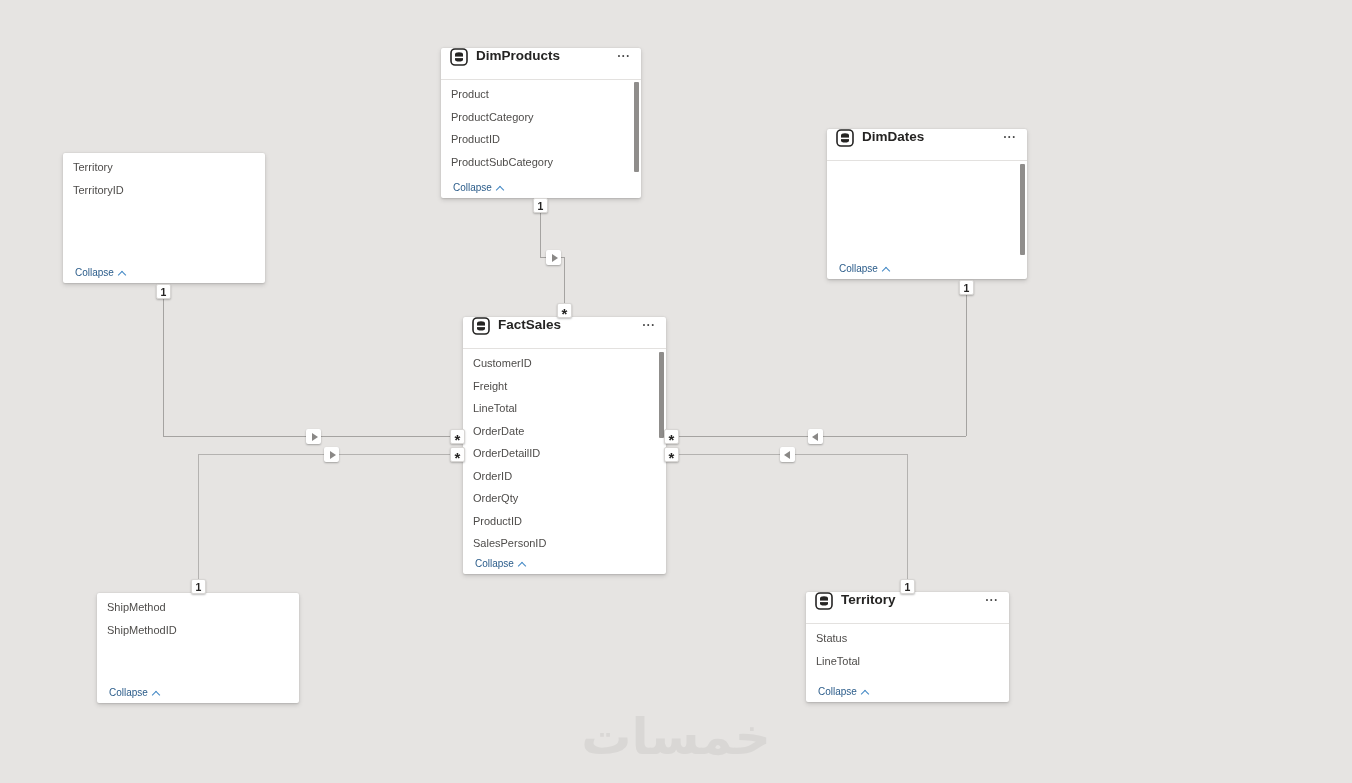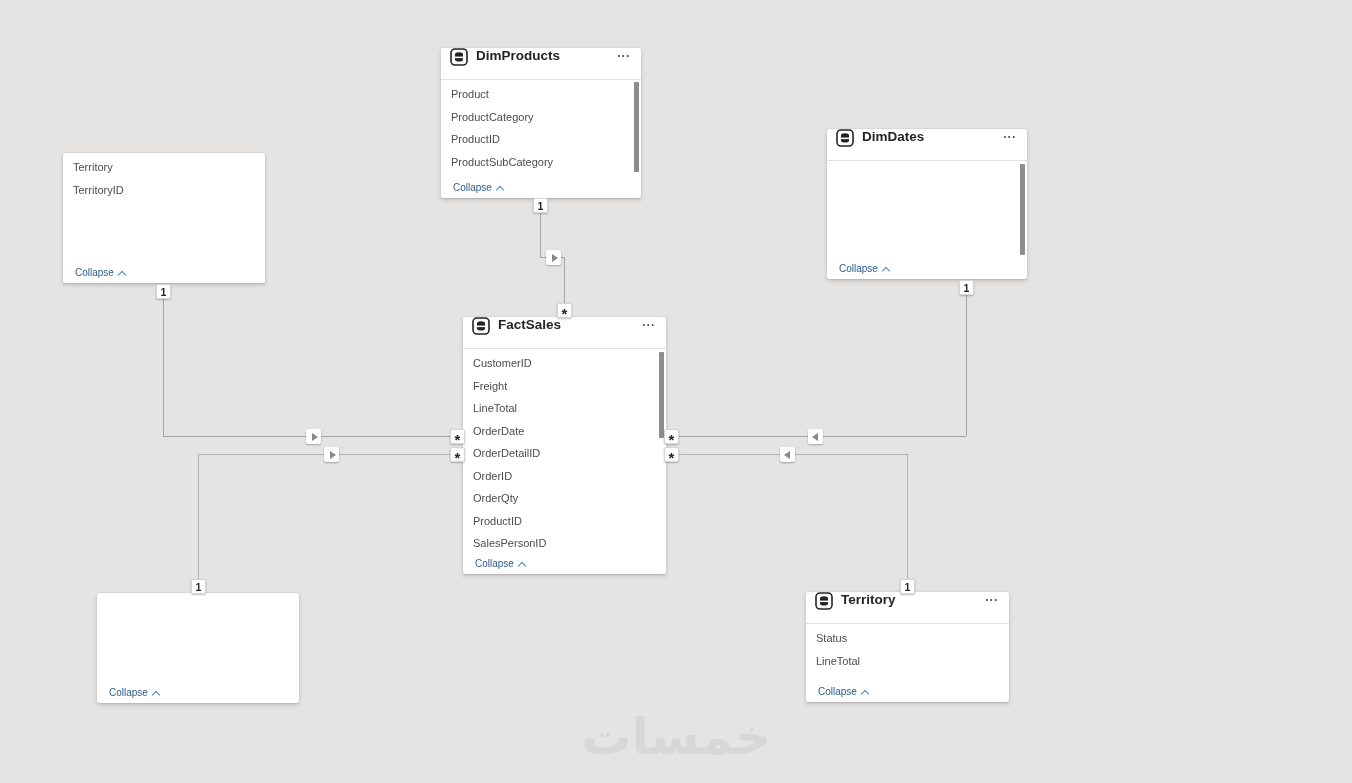--- a/index.html
+++ b/index.html
@@ -273,20 +273,24 @@
     <div class="field">SalesPersonID</div>
   </div>
   <div class="scrollbar" style="top:35px;height:86px"></div>
   <div class="collapse">
     <span>Collapse</span>
     <span class="chev"></span>
   </div>
 </div>
 
 <div class="card" style="left:97px;top:593px;width:202px;height:110px">
+  <div class="card-body">
+    <div class="field">ShipMethod</div>
+    <div class="field">ShipMethodID</div>
+  </div>
   <div class="collapse">
     <span>Collapse</span>
     <span class="chev"></span>
   </div>
 </div>
 
 <div class="card" style="left:806px;top:592px;width:203px;height:110px">
   <div class="card-header">
     <span class="tbl-icon">
       <svg width="18" height="18" viewBox="0 0 18 18">

